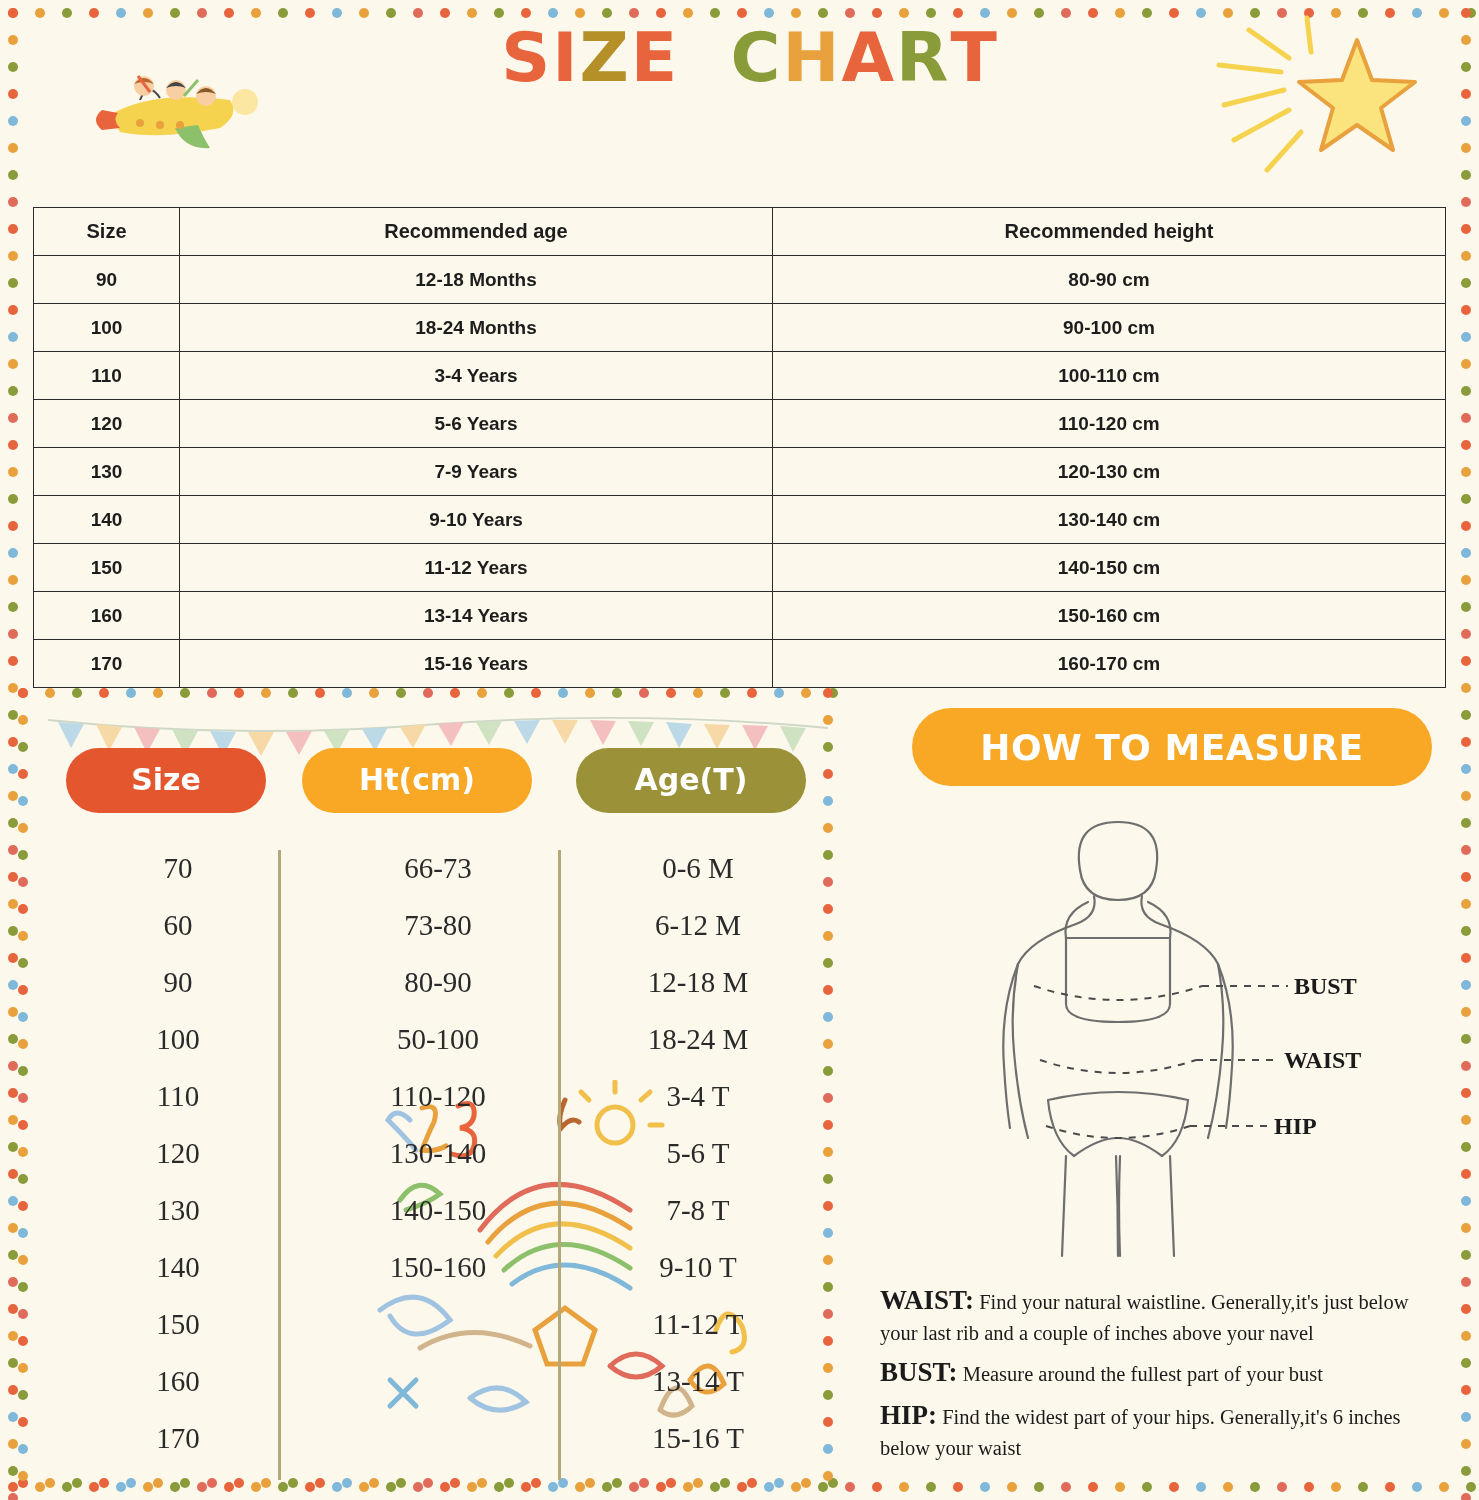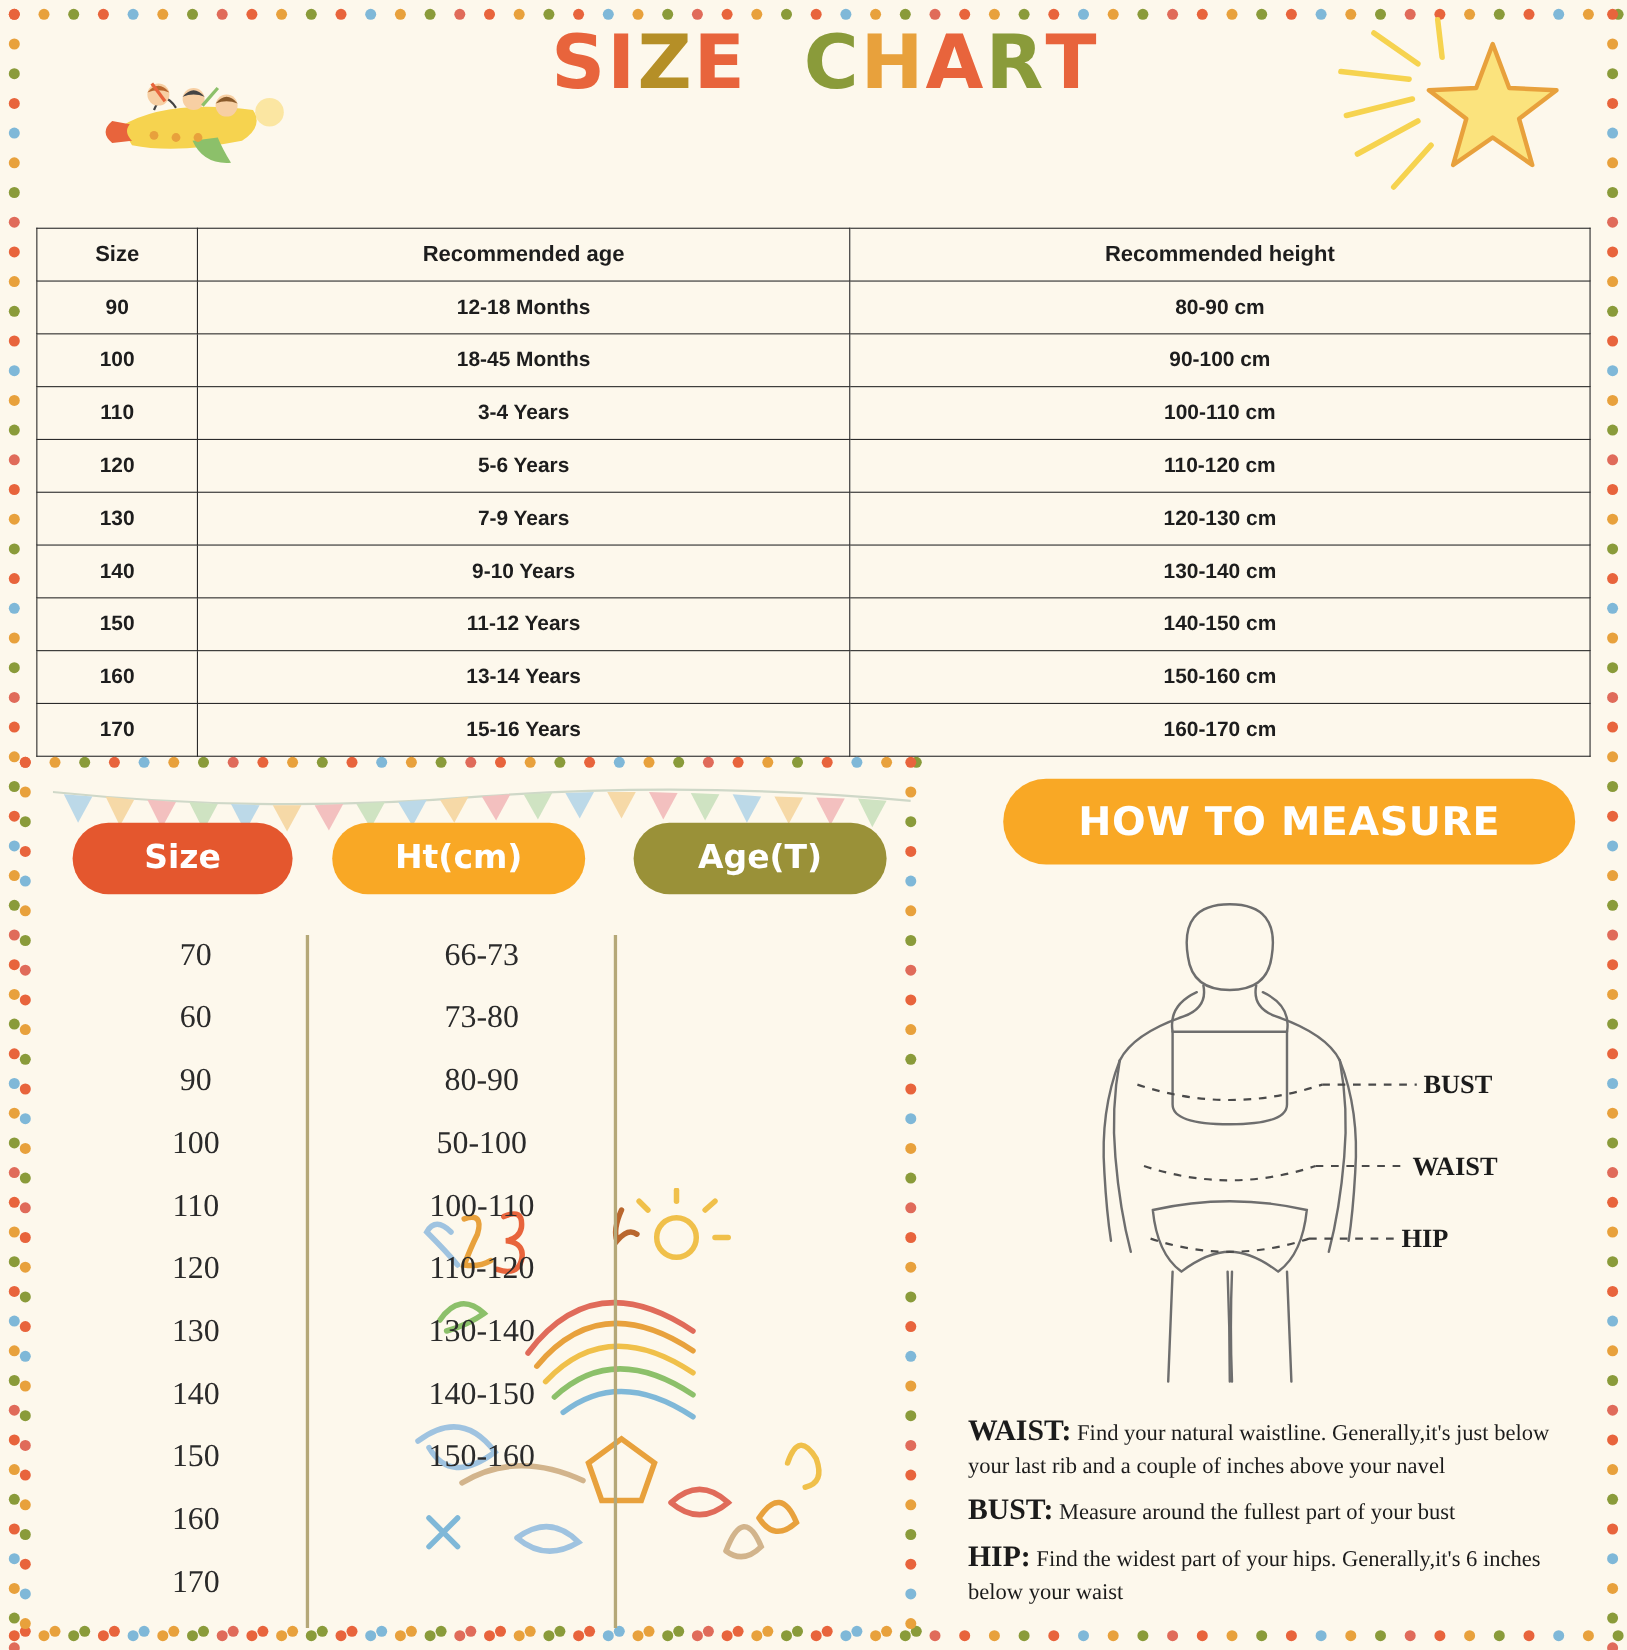--- a/index.html
+++ b/index.html
@@ -446,21 +446,21 @@
     </tr>
   </thead>
   <tbody id="top-table-body">
       <tr>
         <td>90</td>
         <td>12-18 Months</td>
         <td>80-90 cm</td>
       </tr>
       <tr>
         <td>100</td>
-        <td>18-45 Months</td>
+        <td>18-24 Months</td>
         <td>90-100 cm</td>
       </tr>
       <tr>
         <td>110</td>
         <td>3-4 Years</td>
         <td>100-110 cm</td>
       </tr>
       <tr>
         <td>120</td>
         <td>5-6 Years</td>
@@ -708,25 +708,37 @@
           <div class="cell">140</div>
           <div class="cell">150</div>
           <div class="cell">160</div>
           <div class="cell">170</div>
         </div>
       <div class="size-col" id="col-ht">
           <div class="cell">66-73</div>
           <div class="cell">73-80</div>
           <div class="cell">80-90</div>
           <div class="cell">50-100</div>
-          <div class="cell">100-110</div>
           <div class="cell">110-120</div>
           <div class="cell">130-140</div>
           <div class="cell">140-150</div>
           <div class="cell">150-160</div>
+        </div>
+      <div class="size-col" id="col-age">
+          <div class="cell">0-6 M</div>
+          <div class="cell">6-12 M</div>
+          <div class="cell">12-18 M</div>
+          <div class="cell">18-24 M</div>
+          <div class="cell">3-4 T</div>
+          <div class="cell">5-6 T</div>
+          <div class="cell">7-8 T</div>
+          <div class="cell">9-10 T</div>
+          <div class="cell">11-12 T</div>
+          <div class="cell">13-14 T</div>
+          <div class="cell">15-16 T</div>
         </div>
     </div>
   </div>
 </div>
 
 <div class="howto-btn">HOW TO MEASURE</div>
 
 <svg class="figure" viewBox="0 0 560 460">
   <g fill="none" stroke="#6e6e6e" stroke-width="2.2" stroke-linecap="round">
 

